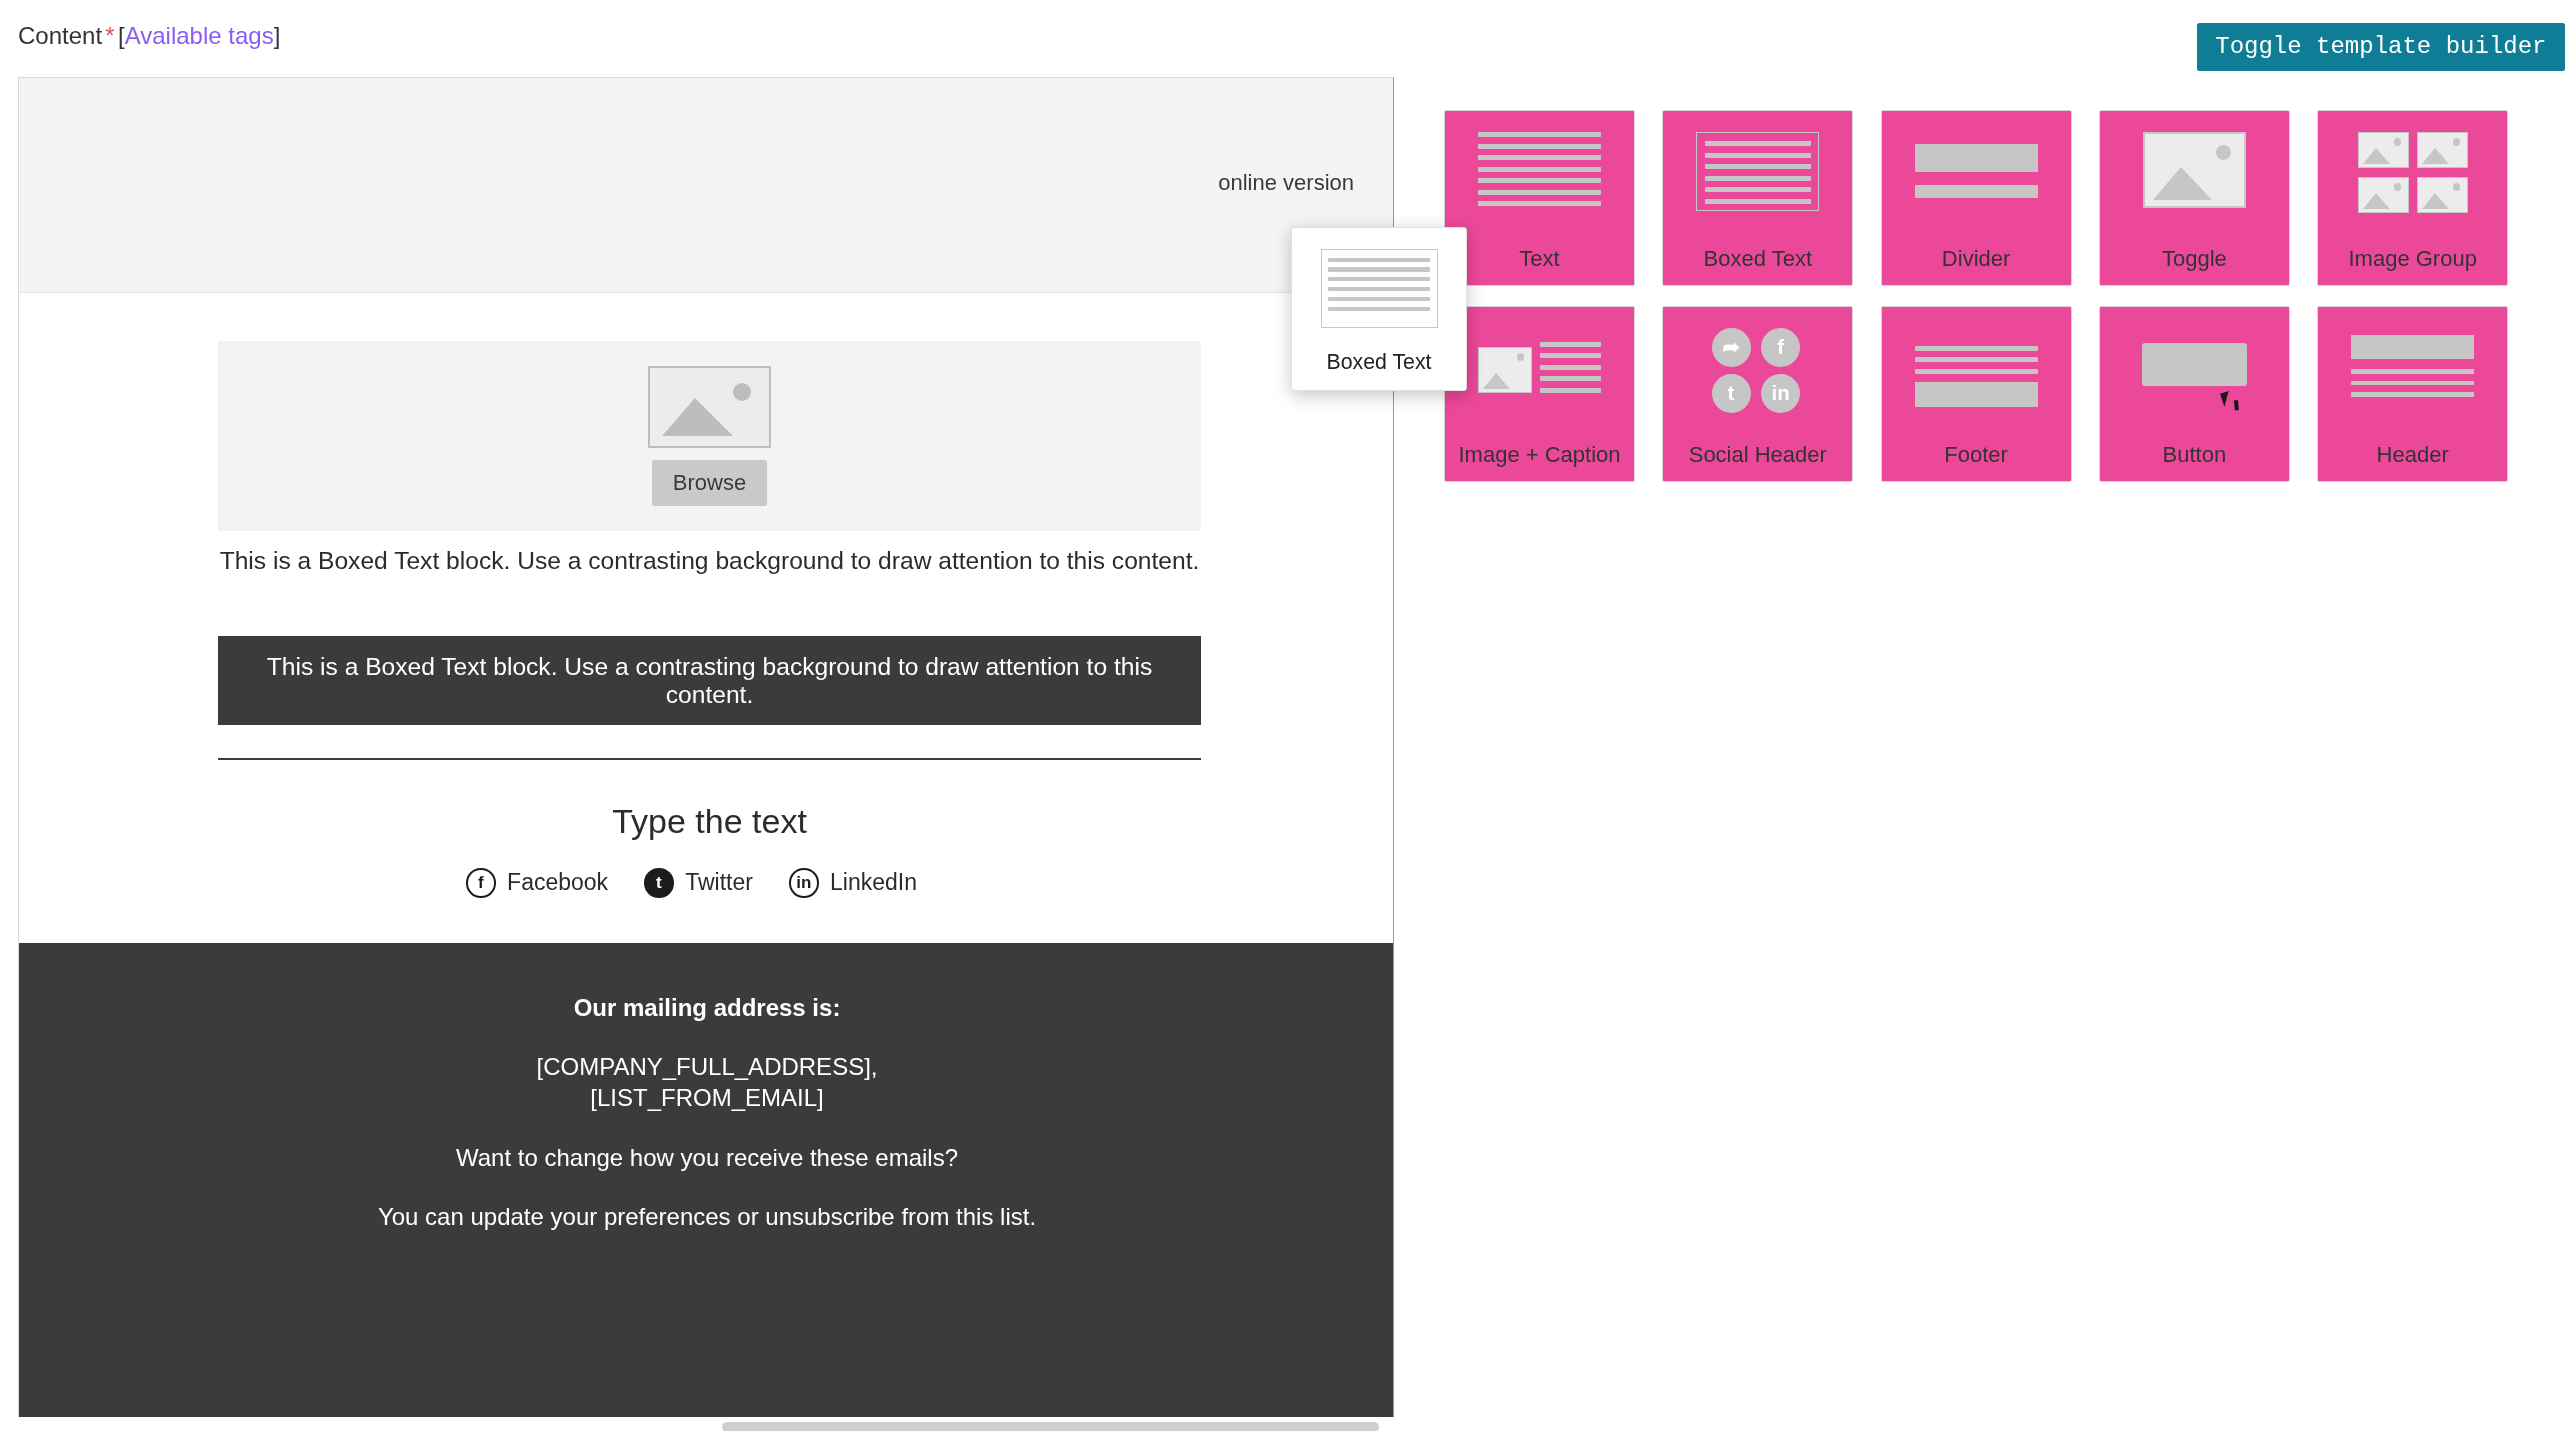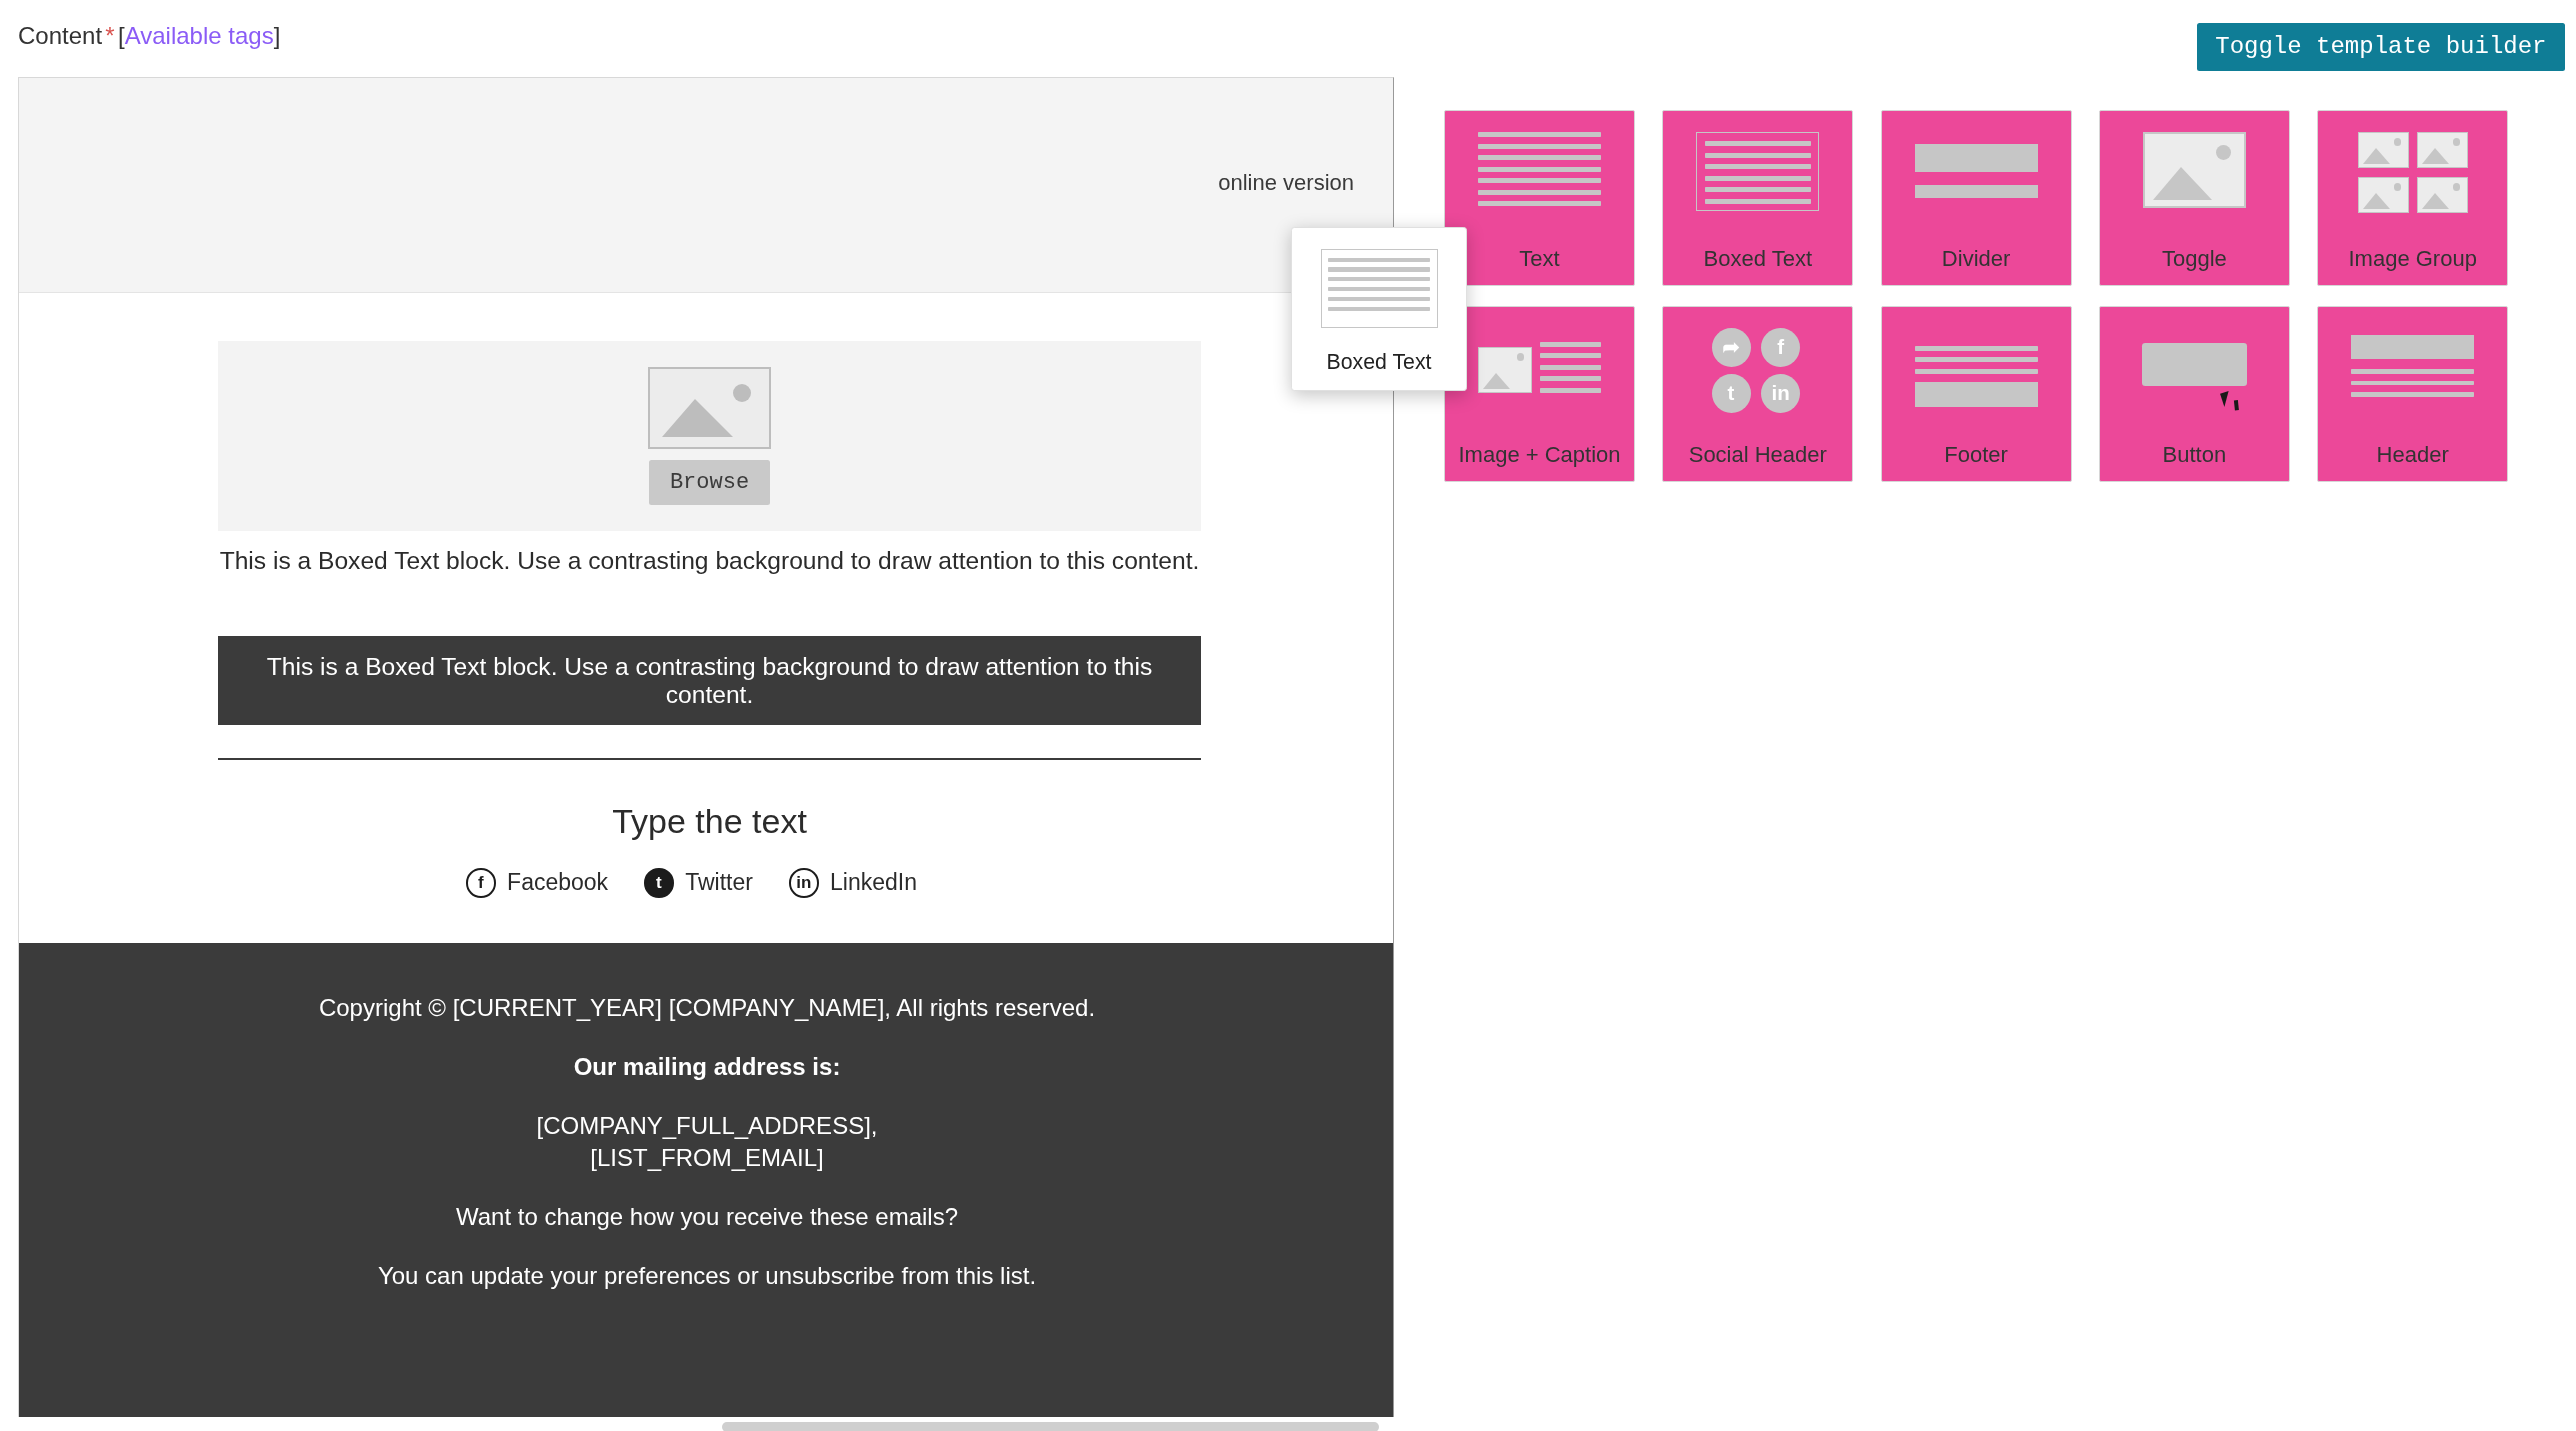--- a/index.html
+++ b/index.html
@@ -66,21 +66,21 @@
     width: 0; height: 0; border-left: 33px solid transparent; border-right: 38px solid transparent;
     border-bottom: 38px solid #bdbdbd;
   }
   .img-ph:before {
     content: ""; position: absolute; right: 18px; top: 14.8px;
     width: 18px; height: 18px; border-radius: 50%; background: #bdbdbd;
   }
   .browse-btn {
     margin-top: 11.5px; background: #c9c9c9; color: #3b3b3b;
     border: none; border-radius: 2.5px;
-    font-size: 22px; font-family: Liberation Mono, monospace;
+    font-size: 22px; font-family: Liberation Sans, sans-serif;
     padding: 9.9px 21.3px; cursor: pointer;
   }
 
   .plain-text {
     position: absolute; left: 199px; top: 254px; width: 983px;
     text-align: center; font-size: 24.6px; color: #2b2b2b; line-height: 1.12;
   }
   .boxed-text {
     position: absolute; left: 199px; top: 343px; width: 983px; height: 89px;
     background: #3b3b3b; color: #ffffff;
@@ -236,21 +236,20 @@
         <span class="soc-ico">f</span>
         <span class="soc-lbl">Facebook</span>
         <span class="soc-ico filled">t</span>
         <span class="soc-lbl">Twitter</span>
         <span class="soc-ico">in</span>
         <span class="soc-lbl">LinkedIn</span>
       </div>
     </div>
 
     <div class="pv-footer">
-      <p>Copyright © [CURRENT_YEAR] [COMPANY_NAME], All rights reserved.</p>
       <p class="bold">Our mailing address is:</p>
       <p>
         <span>[COMPANY_FULL_ADDRESS],</span><br>
         <span>[LIST_FROM_EMAIL]</span>
       </p>
       <p>Want to change how you receive these emails?</p>
       <p>You can update your preferences or unsubscribe from this list.</p>
     </div>
   </div>
 

